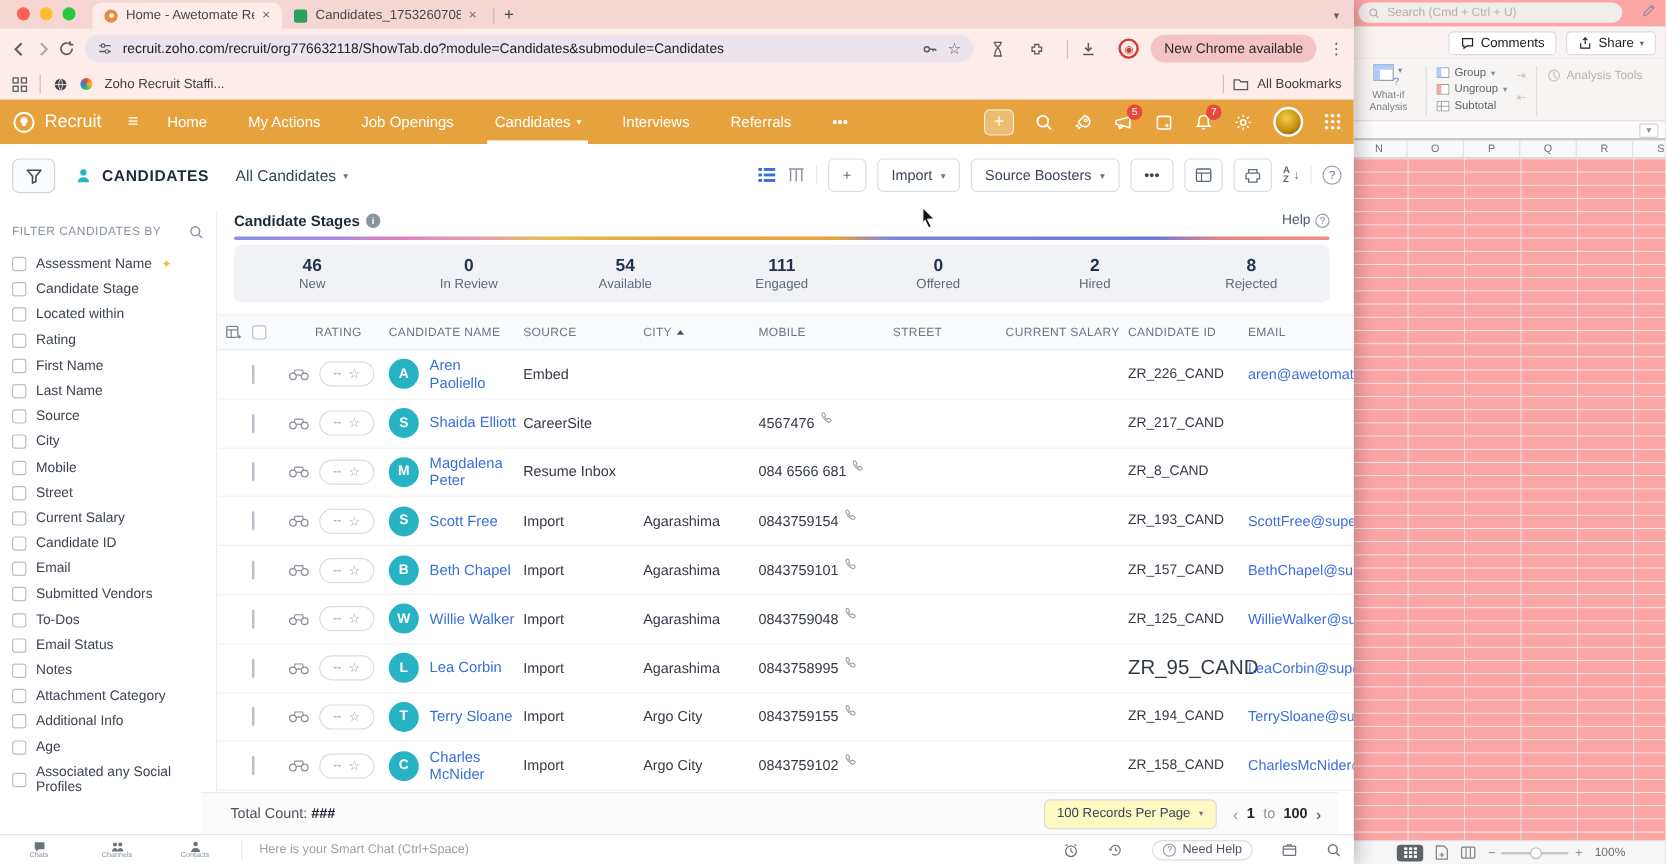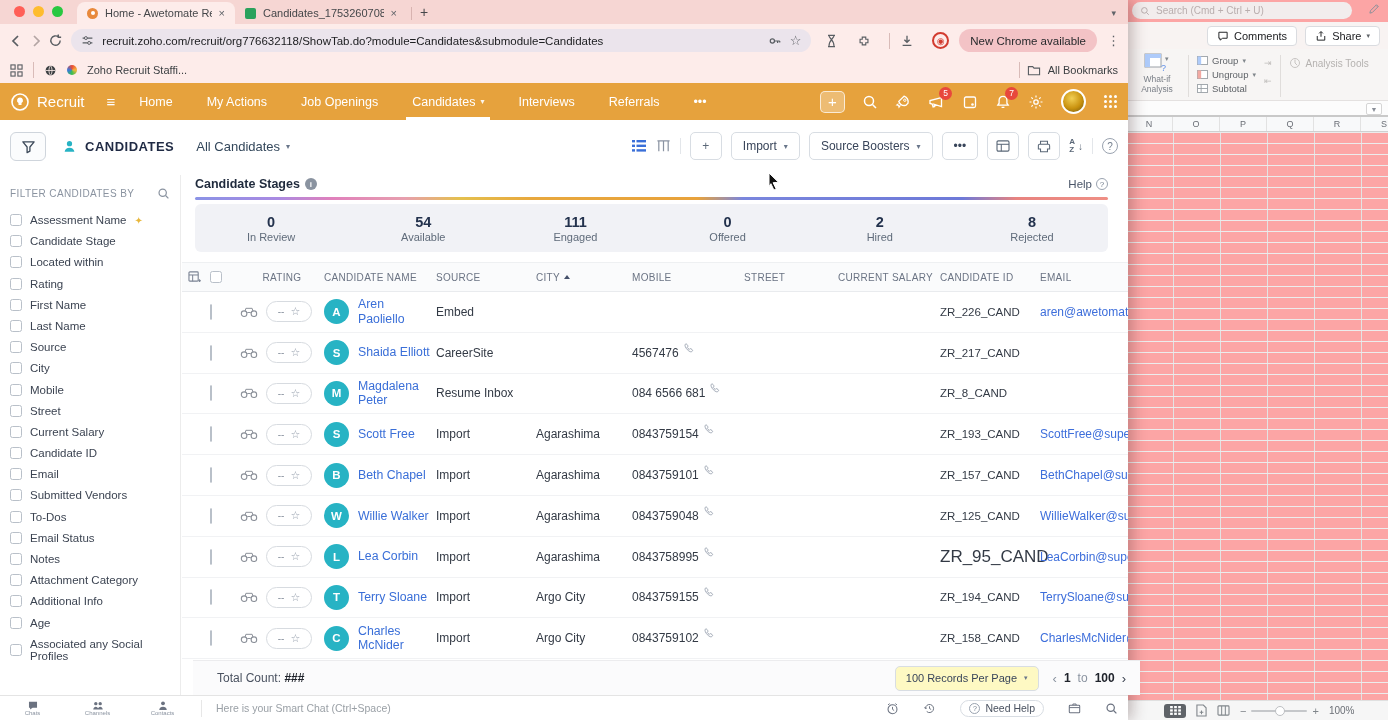--- a/index.html
+++ b/index.html
@@ -169,21 +169,21 @@
     display:flex; align-items:center; justify-content:center; gap:6px; font-size:10px; color:#8a93a0; }
   .rating-pill .star { font-size:11px; color:#9aa3b0; }
   .namecell { display:flex; align-items:center; gap:9px; }
   .avatar { width:25px; height:25px; border-radius:50%; background:#27b3c4; color:#fff; font-size:11.5px;
     font-weight:bold; display:flex; align-items:center; justify-content:center; flex:0 0 25px; }
   .cname { color:#3a6fd8; font-size:12.3px; line-height:1.18; max-width:72px; }
   .mobilecell { display:flex; align-items:flex-start; gap:4px; }
   .phone-ico { color:#9aa3b0; margin-top:-3px; }
   .emailcell { color:#3d6edb; white-space:nowrap; overflow:hidden; }
 
-  .pagefooter { position:absolute; left:193px; top:540px; width:947px; height:35px; background:#fbfbfc;
+  .pagefooter { position:absolute; left:168px; top:540px; width:947px; height:35px; background:#fbfbfc;
     border-top:1px solid #ececee; display:flex; align-items:center; padding:0 14px 0 24px; }
   .total { font-size:12px; color:#4a5260; }
   .total b { color:#20242c; }
   .pf-right { margin-left:auto; display:flex; align-items:center; gap:14px; }
   .rpp-btn { height:25px; border:1px solid #d8dde3; border-radius:5px; background:#fef9c3; display:flex;
     align-items:center; gap:7px; padding:0 10px; font-size:11px; color:#39455a; }
   .pager { display:flex; align-items:center; gap:7px; font-size:12px; color:#8a93a0; }
   .pager .pg { color:#20242c; font-weight:bold; }
   .pager .arrow { font-size:13px; }
   .pager .next { color:#3b4250; }
@@ -797,20 +797,24 @@
             <span class="info-i">i</span>
           </span>
           <span class="help-link">
             <span>Help</span>
             <span class="q">?</span>
           </span>
         </div>
         <div class="stage-gradient"></div>
         <div class="stage-panel">
 
+            <div class="stage-cell">
+              <span class="stage-count">46</span>
+              <span class="stage-label">New</span>
+            </div>
 
             <div class="stage-cell">
               <span class="stage-count">0</span>
               <span class="stage-label">In Review</span>
             </div>
 
             <div class="stage-cell">
               <span class="stage-count">54</span>
               <span class="stage-label">Available</span>
             </div>

